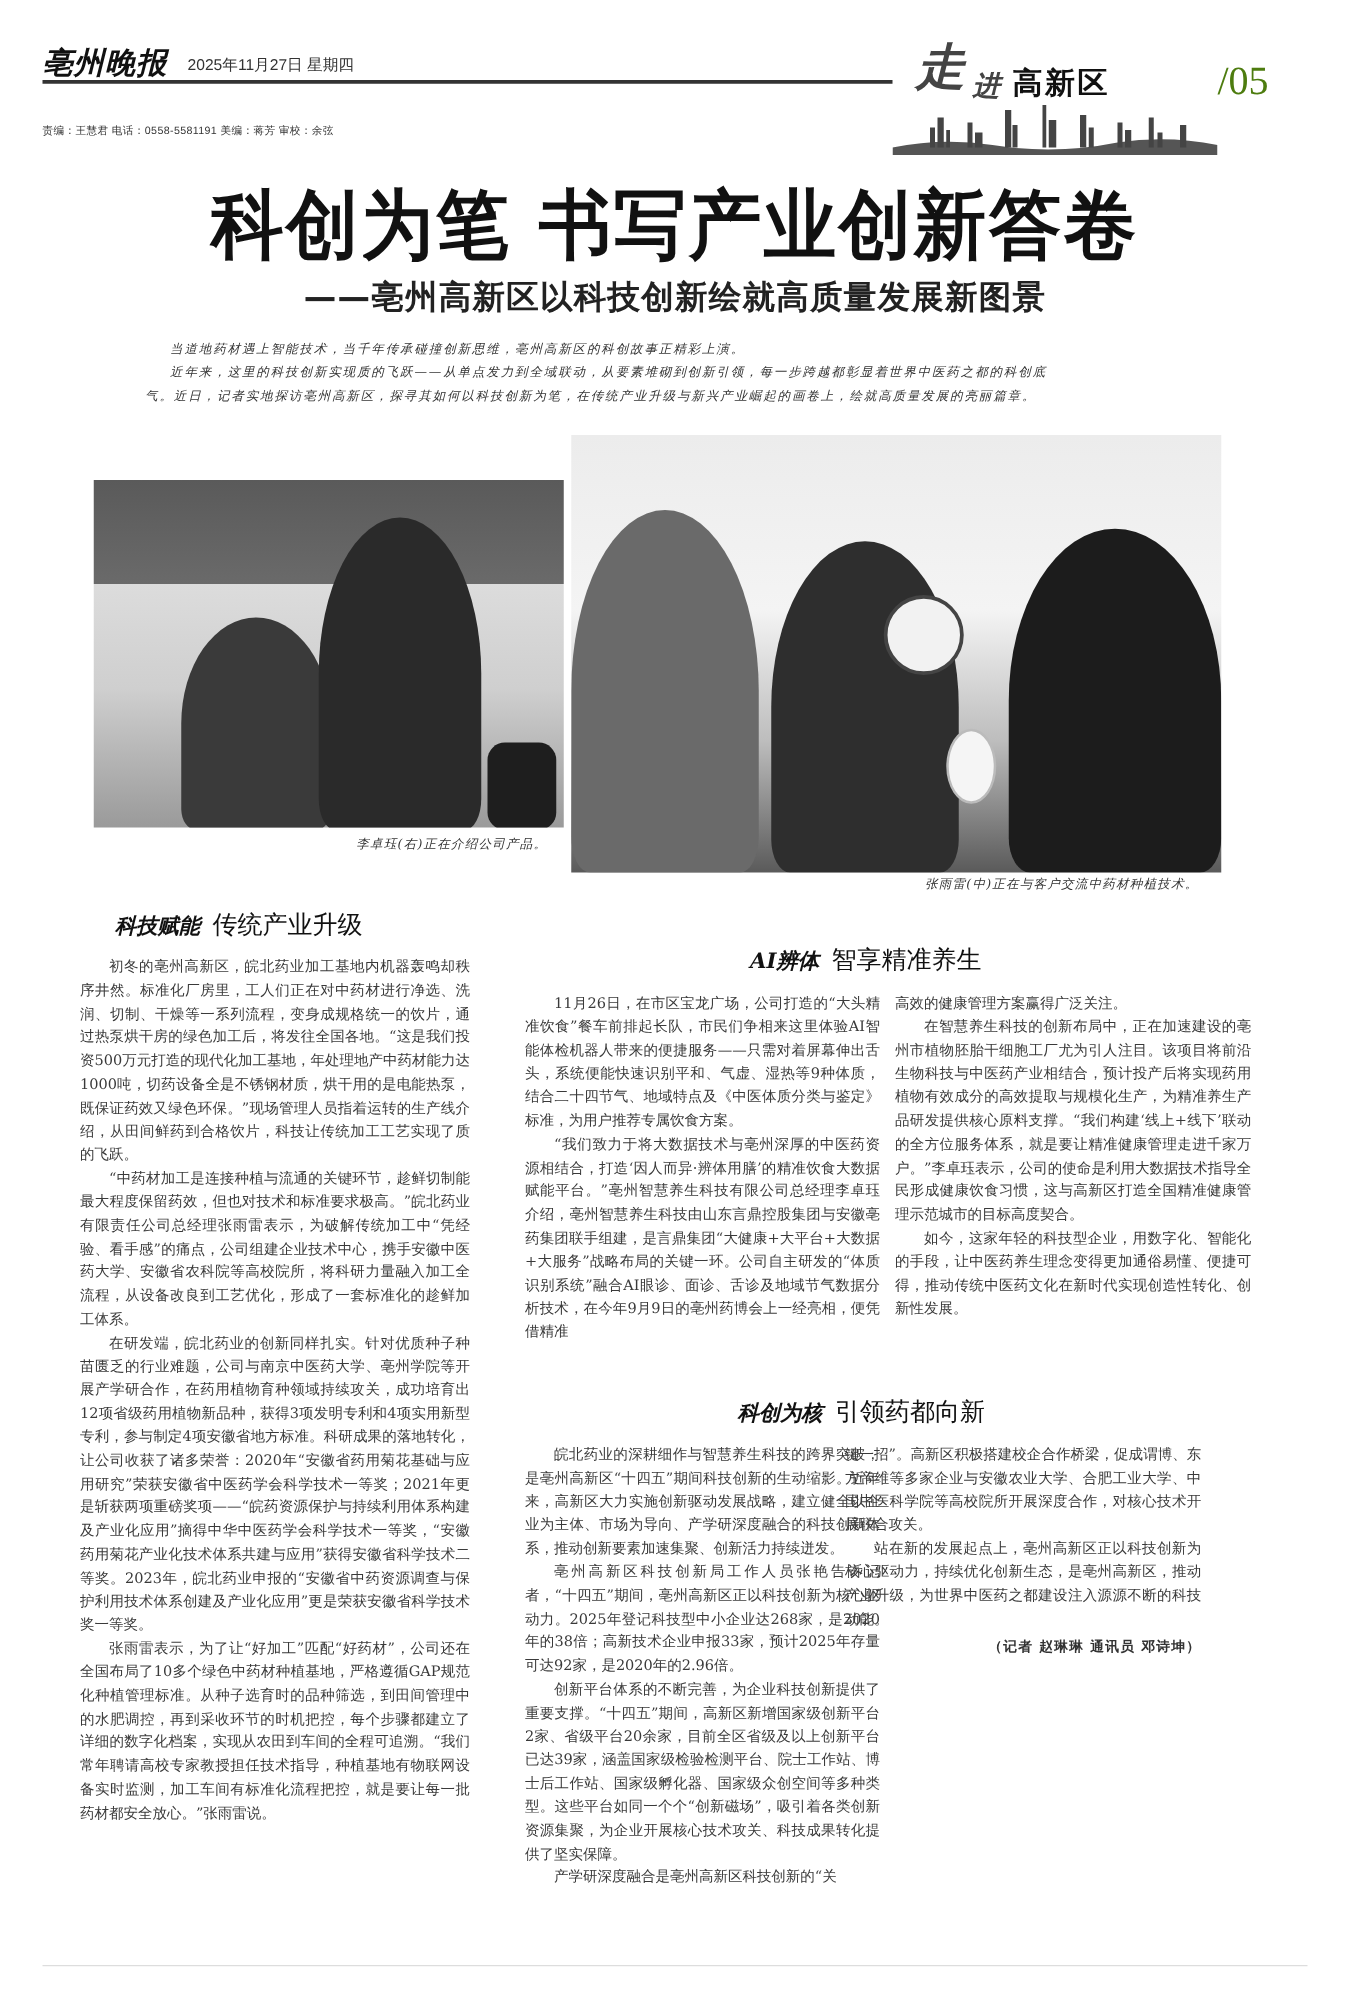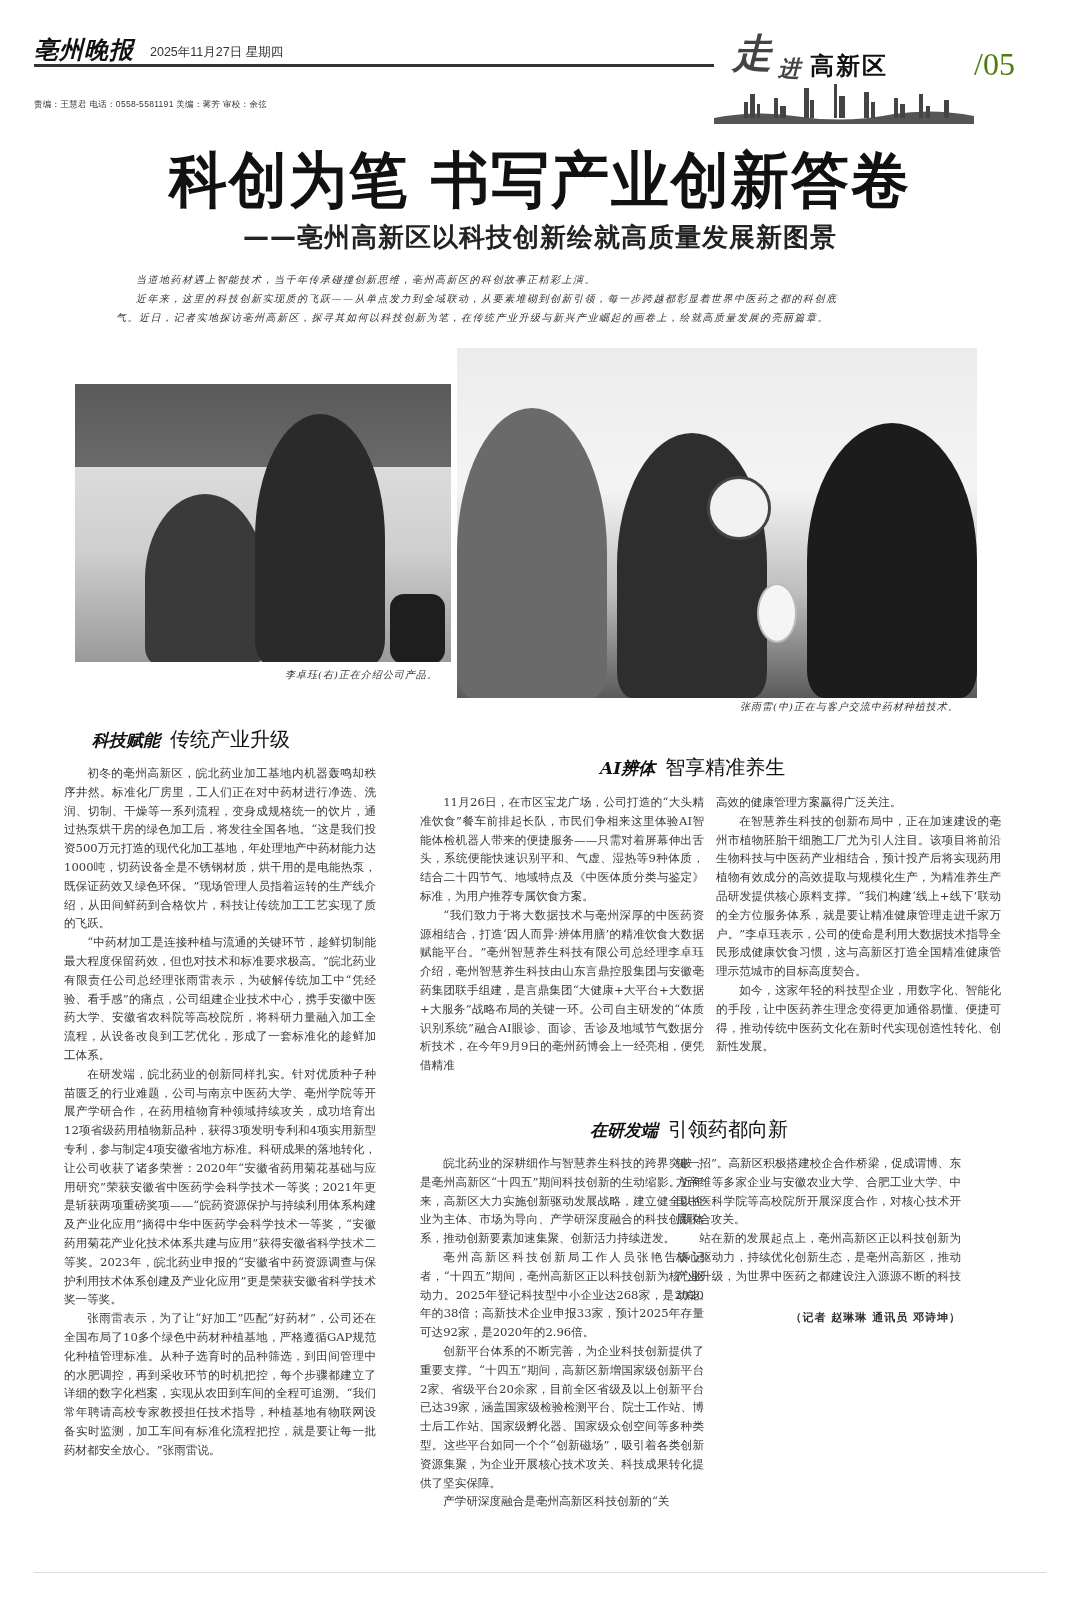--- a/index.html
+++ b/index.html
@@ -138,21 +138,21 @@
   <p>11月26日，在市区宝龙广场，公司打造的“大头精准饮食”餐车前排起长队，市民们争相来这里体验AI智能体检机器人带来的便捷服务——只需对着屏幕伸出舌头，系统便能快速识别平和、气虚、湿热等9种体质，结合二十四节气、地域特点及《中医体质分类与鉴定》标准，为用户推荐专属饮食方案。</p>
   <p>“我们致力于将大数据技术与亳州深厚的中医药资源相结合，打造‘因人而异·辨体用膳’的精准饮食大数据赋能平台。”亳州智慧养生科技有限公司总经理李卓珏介绍，亳州智慧养生科技由山东言鼎控股集团与安徽亳药集团联手组建，是言鼎集团“大健康+大平台+大数据+大服务”战略布局的关键一环。公司自主研发的“体质识别系统”融合AI眼诊、面诊、舌诊及地域节气数据分析技术，在今年9月9日的亳州药博会上一经亮相，便凭借精准</p>
 </div>
 <div class="col c3">
   <p class="cont">高效的健康管理方案赢得广泛关注。</p>
   <p>在智慧养生科技的创新布局中，正在加速建设的亳州市植物胚胎干细胞工厂尤为引人注目。该项目将前沿生物科技与中医药产业相结合，预计投产后将实现药用植物有效成分的高效提取与规模化生产，为精准养生产品研发提供核心原料支撑。“我们构建‘线上+线下’联动的全方位服务体系，就是要让精准健康管理走进千家万户。”李卓珏表示，公司的使命是利用大数据技术指导全民形成健康饮食习惯，这与高新区打造全国精准健康管理示范城市的目标高度契合。</p>
   <p>如今，这家年轻的科技型企业，用数字化、智能化的手段，让中医药养生理念变得更加通俗易懂、便捷可得，推动传统中医药文化在新时代实现创造性转化、创新性发展。</p>
 </div>
 
 <div class="sec-head sh3">
-  <span class="cal">在研发端</span><span>引领药都向新</span>
+  <span class="cal">科创为核</span><span>引领药都向新</span>
 </div>
 
 <div class="col c4">
   <p>皖北药业的深耕细作与智慧养生科技的跨界突破，是亳州高新区“十四五”期间科技创新的生动缩影。近年来，高新区大力实施创新驱动发展战略，建立健全以企业为主体、市场为导向、产学研深度融合的科技创新体系，推动创新要素加速集聚、创新活力持续迸发。</p>
   <p>亳州高新区科技创新局工作人员张艳告诉记者，“十四五”期间，亳州高新区正以科技创新为核心驱动力。2025年登记科技型中小企业达268家，是2020年的38倍；高新技术企业申报33家，预计2025年存量可达92家，是2020年的2.96倍。</p>
   <p>创新平台体系的不断完善，为企业科技创新提供了重要支撑。“十四五”期间，高新区新增国家级创新平台2家、省级平台20余家，目前全区省级及以上创新平台已达39家，涵盖国家级检验检测平台、院士工作站、博士后工作站、国家级孵化器、国家级众创空间等多种类型。这些平台如同一个个“创新磁场”，吸引着各类创新资源集聚，为企业开展核心技术攻关、科技成果转化提供了坚实保障。</p>
   <p>产学研深度融合是亳州高新区科技创新的“关</p>
 </div>
 <div class="col c5">
   <p class="cont">键一招”。高新区积极搭建校企合作桥梁，促成谓博、东方帝维等多家企业与安徽农业大学、合肥工业大学、中国中医科学院等高校院所开展深度合作，对核心技术开展联合攻关。</p>

